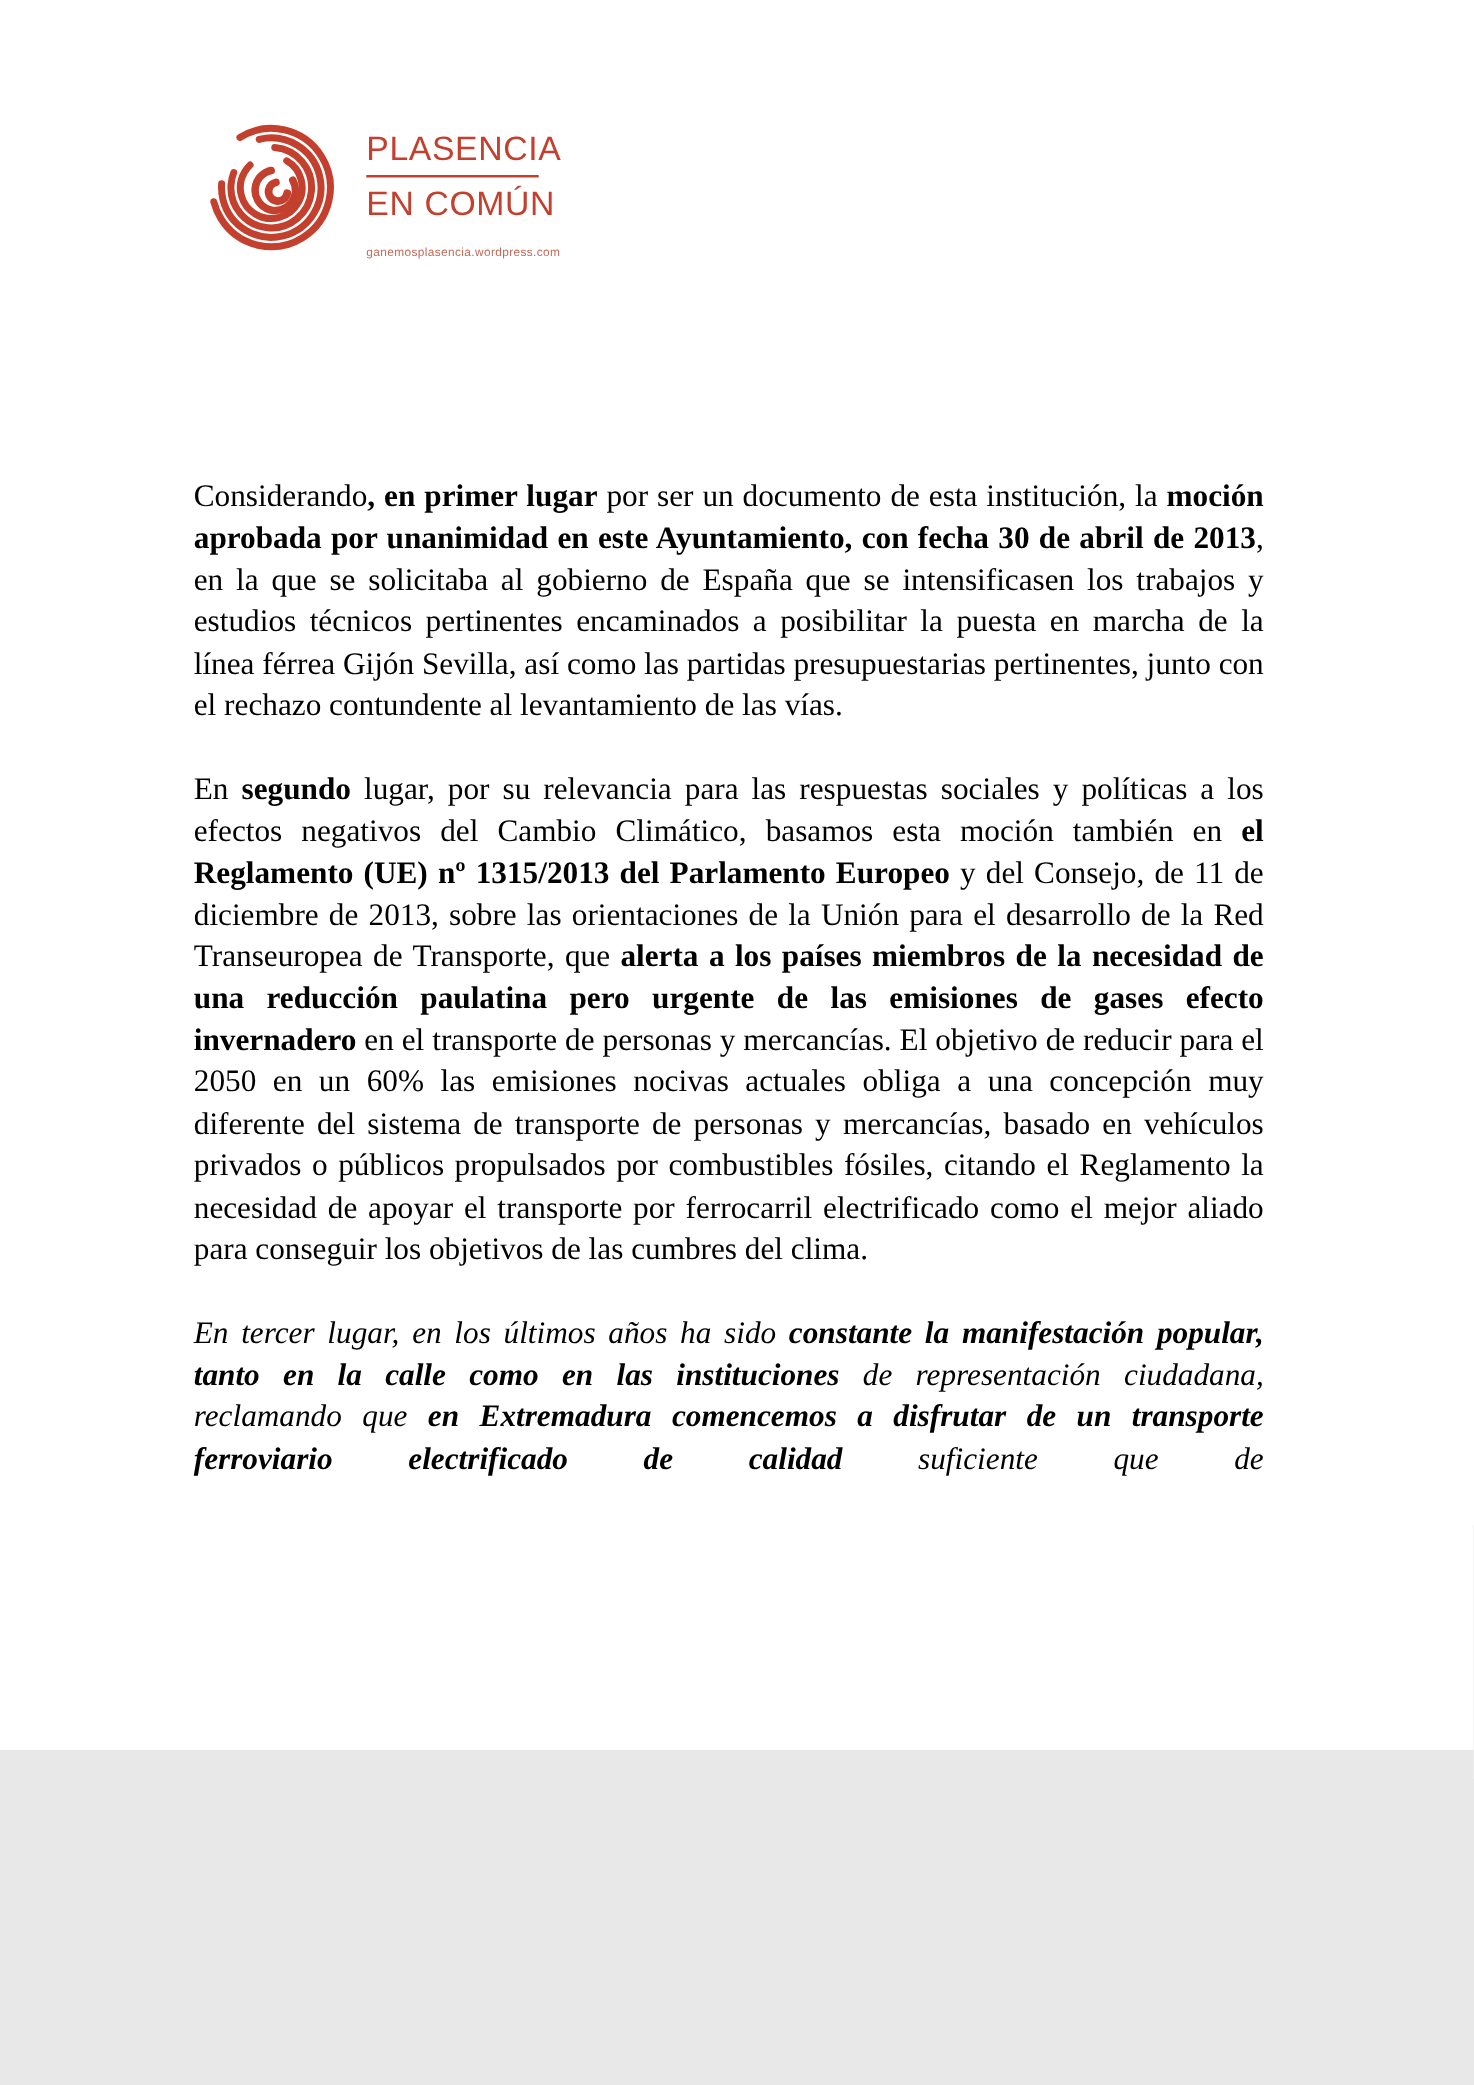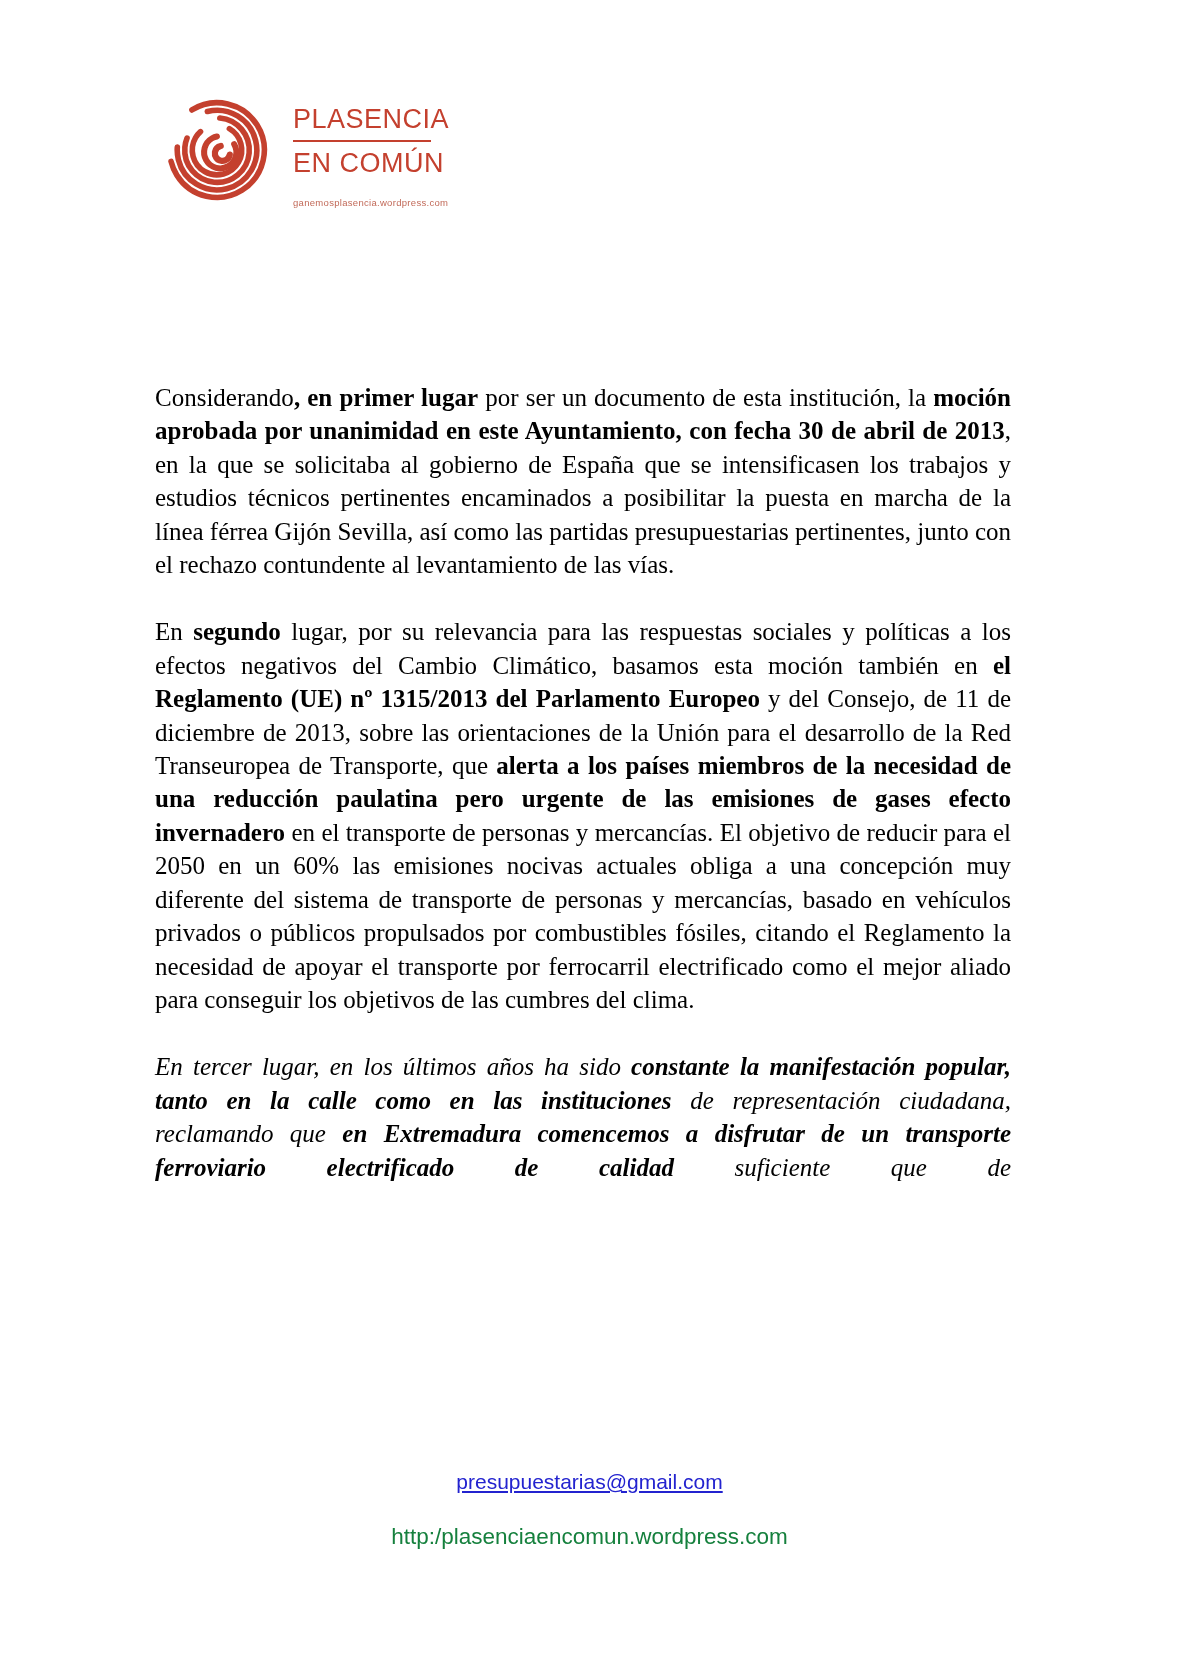--- a/index.html
+++ b/index.html
@@ -1,18 +1,18 @@
 <!DOCTYPE html>
 <html lang="es" style="--brand: #c4402e; --link: #2323cf;"><head>
 <meta charset="utf-8">
 <style>
   html,body{margin:0;padding:0;background:#e8e8e8;}
   .page{
     position:relative;
-    width:1179px;height:1668px;
+    width:1179px;height:1400px;
     background:#ffffff;
     margin:0 auto;
     font-family:"Liberation Serif", serif;
     color:#000;
     overflow:hidden;
   }
 
   
   .logo-row{position:absolute;top:92px;left:163px;display:flex;align-items:flex-start;}
   .logo-mark{width:108px;height:114px;flex:0 0 auto;}

